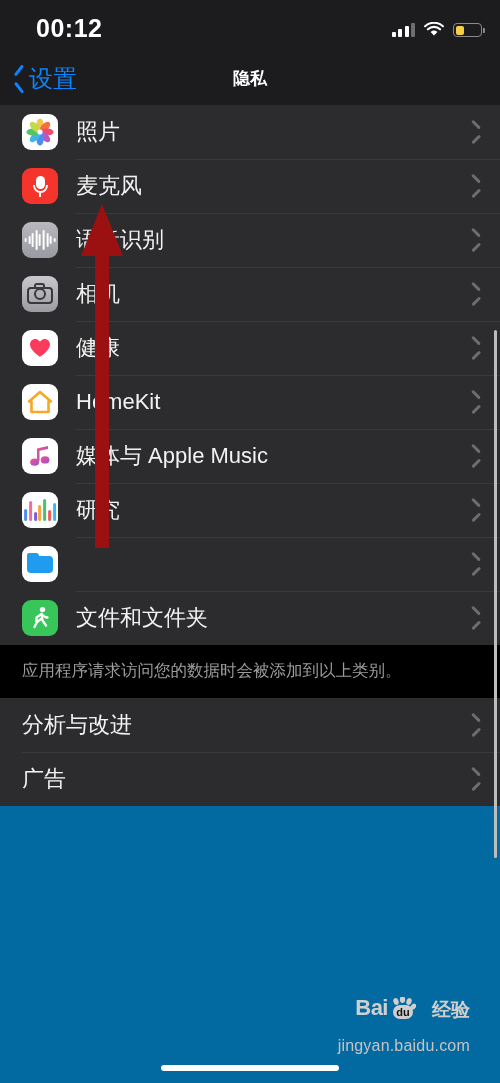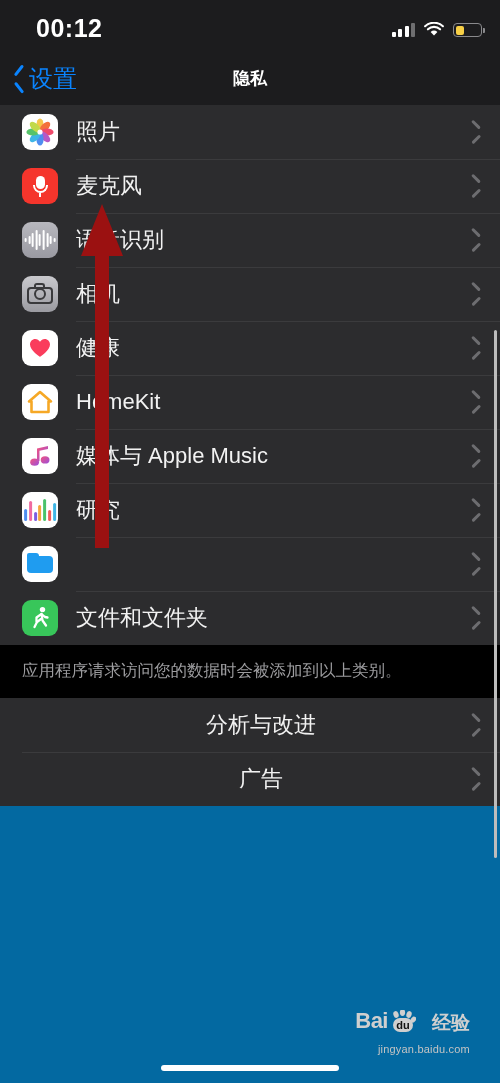--- a/index.html
+++ b/index.html
@@ -74,21 +74,21 @@
   .sheet { position:absolute; top:105px; left:0; width:500px;border-radius:6px; }
   .group { background:#2c2c2e; }
   .row {
     position:relative; height:54px; display:flex; align-items:center;
     padding-left:22px; cursor:pointer; background:#2c2c2e;
   }
   .row + .row::before {
     content:""; position:absolute; left:76px; right:0; top:0;
     height:1px; background:#3b3b3d;
   }
-  .row.noicon { padding-left:22px;justify-content:center; }
+  .row.noicon { padding-left:22px; }
   .row.noicon + .row.noicon::before { left:22px; }
   .app-icon {
     width:36px; height:36px; border-radius:9px; flex:none;
     position:relative; overflow:hidden;
   }
   .row-label {
     margin-left:18px; color:#f2f2f2; font-size:22px; white-space:nowrap;
   }
   .row.noicon .row-label { margin-left:0; }
   .chev {
@@ -192,21 +192,21 @@
     color:#cfcfcf; font-size:22px; font-weight:700; letter-spacing:-0.5px;
     line-height:1;
   }
   .wm-paw { position:relative; width:26px; height:22px; margin:0 13px 0 1px; }
   .wm-du {
     position:absolute; left:3px; bottom:0; width:20px; height:14px;
     background:#cfcfcf; border-radius:7px;
     color:#111; font-size:11px; font-weight:700; line-height:14px; text-align:center;
   }
   .wm-jingyan { color:#cfcfcf; font-size:19px; font-weight:700; line-height:1; margin-left:2px;margin-top:40px; }
-  .wm-url { color:#c4c4c4; font-size:11px; margin-top:11px; letter-spacing:0.2px; }
+  .wm-url { color:#c4c4c4; font-size:16px; margin-top:18px; letter-spacing:0.2px; }
 
   
   .home-ind {
     position:absolute; left:50%; bottom:12px; margin-left:-89px;
     width:178px; height:6px; background:#fff; border-radius:3px;
   }
 </style>
 </head>
 <body>
 

